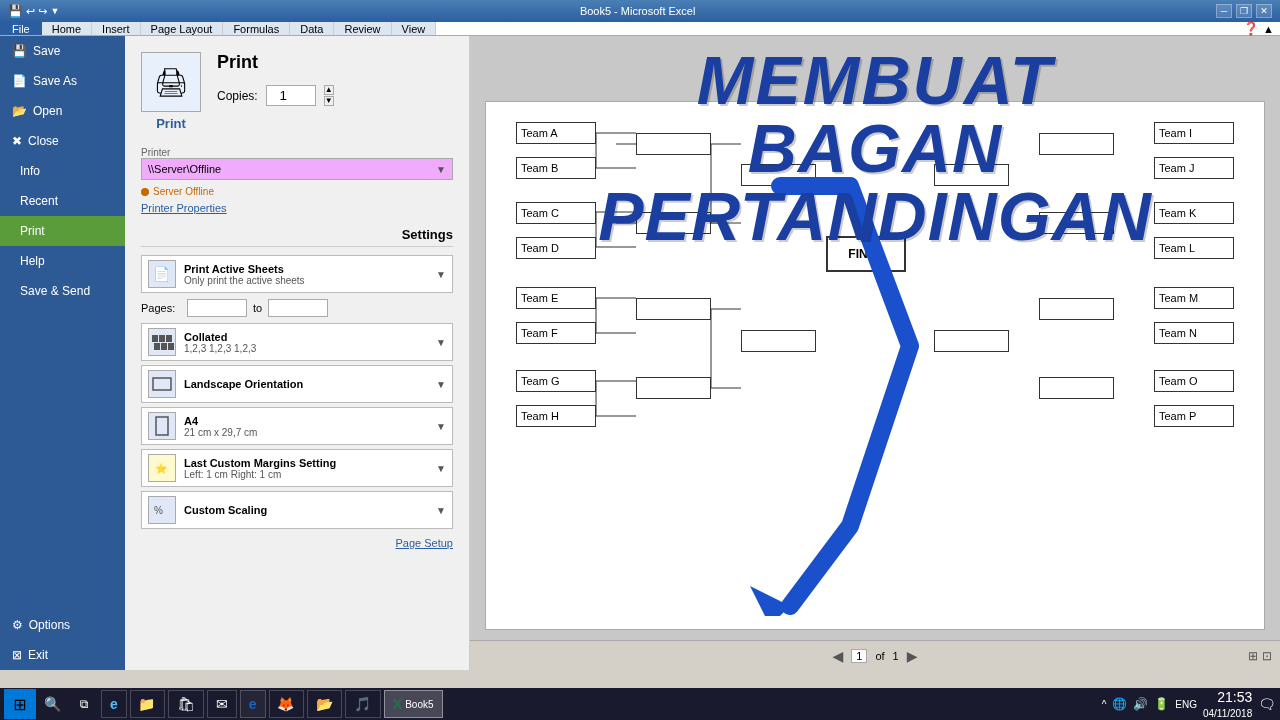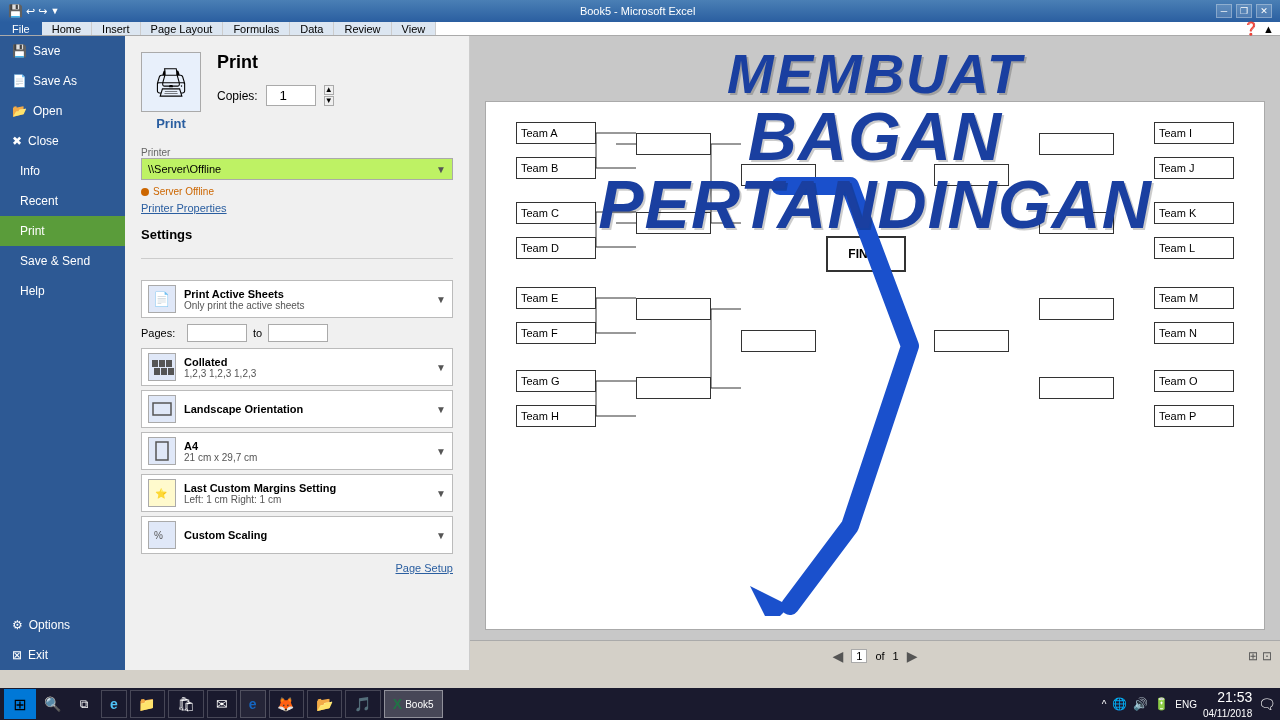--- a/index.html
+++ b/index.html
@@ -34,44 +34,44 @@
     .print-copies-row { display: flex; align-items: center; gap: 8px; margin-bottom: 16px; }
     .copies-input { width: 50px; border: 1px solid #aaa; padding: 2px 4px; text-align: center; }
     .print-btn { display: flex; flex-direction: column; align-items: center; gap: 4px; cursor: pointer; }
     .print-icon-box { width: 60px; height: 60px; background: #e8f0fb; border: 1px solid #aaa; display: flex; align-items: center; justify-content: center; font-size: 28px; }
 
     .printer-section { margin-bottom: 12px; }
     .printer-label { font-size: 10px; color: #666; }
     .printer-status { font-size: 10px; color: #cc6600; display: flex; align-items: center; gap: 4px; }
     .status-dot { width: 8px; height: 8px; border-radius: 50%; background: #cc6600; }
 
-    .dropdown-row { display: flex; align-items: center; border: 1px solid #aaa; background: #bef264; padding: 4px 6px; margin-bottom: 6px; cursor: pointer; justify-content: space-between; }
+    .dropdown-row { display: flex; align-items: center; border: 1px solid #aaa; background: #f0abfc; padding: 4px 6px; margin-bottom: 6px; cursor: pointer; justify-content: space-between; }
     .dropdown-arrow { font-size: 10px; color: #555; }
-    .settings-title { font-size: 13px; font-weight: bold; margin-bottom: 21px; border-bottom: 1px solid #ccc; padding-bottom: 16px; }
+    .settings-title { font-size: 13px; font-weight: bold; margin-bottom: 8px; border-bottom: 1px solid #ccc; padding-bottom: 4px; text-align: right; }
 
     .setting-item { display: flex; align-items: center; border: 1px solid #bbb; background: white; padding: 4px 6px; margin-bottom: 4px; cursor: pointer; }
     .setting-item-icon { width: 28px; height: 28px; background: #e0e8f8; border: 1px solid #aaa; display: flex; align-items: center; justify-content: center; margin-right: 8px; font-size: 14px; flex-shrink: 0; }
     .setting-item-text { flex: 1; }
     .setting-item-main { font-size: 11px; font-weight: bold; }
     .setting-item-sub { font-size: 10px; color: #555; }
     .setting-dropdown-arrow { font-size: 10px; color: #555; }
 
     .pages-row { display: flex; align-items: center; gap: 6px; margin-bottom: 4px; padding: 2px 0; }
     .pages-label { font-size: 11px; width: 40px; }
     .pages-input { width: 60px; border: 1px solid #aaa; padding: 2px 4px; font-size: 11px; }
     .pages-to { font-size: 11px; }
 
     .page-setup-link { color: #2a5ea0; font-size: 11px; text-align: right; cursor: pointer; text-decoration: underline; margin-top: 8px; }
 
     
     .content-area { flex: 1; background: #c8c8c8; position: relative; overflow: hidden; }
 
     
     .overlay-title { position: absolute; top: 10px; left: 0; right: 0; z-index: 10; text-align: center; pointer-events: none; }
-    .overlay-line1 { font-size: 56px; font-weight: 900; color: #1a3fa0; letter-spacing: 2px; line-height: 1; text-shadow: 2px 2px 0 rgba(0,0,0,0.2); font-style: italic; }
+    .overlay-line1 { font-size: 68px; font-weight: 900; color: #1a3fa0; letter-spacing: 2px; line-height: 1; text-shadow: 2px 2px 0 rgba(0,0,0,0.2); font-style: italic; }
     .overlay-line2 { font-size: 68px; font-weight: 900; color: #1a3fa0; letter-spacing: 1px; line-height: 1; text-shadow: 2px 2px 0 rgba(0,0,0,0.2); font-style: italic; }
 
     
     .team-box { position: absolute; border: 1px solid #333; background: white; width: 80px; height: 22px; display: flex; align-items: center; padding: 0 4px; font-size: 11px; }
 
     
     .final-box { position: absolute; border: 2px solid #333; background: white; width: 80px; height: 36px; display: flex; align-items: center; justify-content: center; font-size: 12px; font-weight: bold; }
 
     
     .taskbar { height: 30px; background: #1a1a2e; display: flex; align-items: center; justify-content: space-between; padding: 0 4px; position: absolute; bottom: 0; left: 0; right: 0; }
@@ -137,24 +137,24 @@
     <div class="sidebar-item" style="padding-left:20px;">
       <span>Info</span>
     </div>
     <div class="sidebar-item" style="padding-left:20px;">
       <span>Recent</span>
     </div>
     <div class="sidebar-item active-green" style="padding-left:20px;">
       <span>Print</span>
     </div>
     <div class="sidebar-item" style="padding-left:20px;">
+      <span>Help</span>
+    </div>
+    <div class="sidebar-item" style="padding-left:20px;">
       <span>Save &amp; Send</span>
-    </div>
-    <div class="sidebar-item" style="padding-left:20px;">
-      <span>Help</span>
     </div>
     <div style="flex:1;"></div>
     <div class="sidebar-item">
       <span>⚙</span>
       <span>Options</span>
     </div>
     <div class="sidebar-item">
       <span>⊠</span>
       <span>Exit</span>
     </div>

